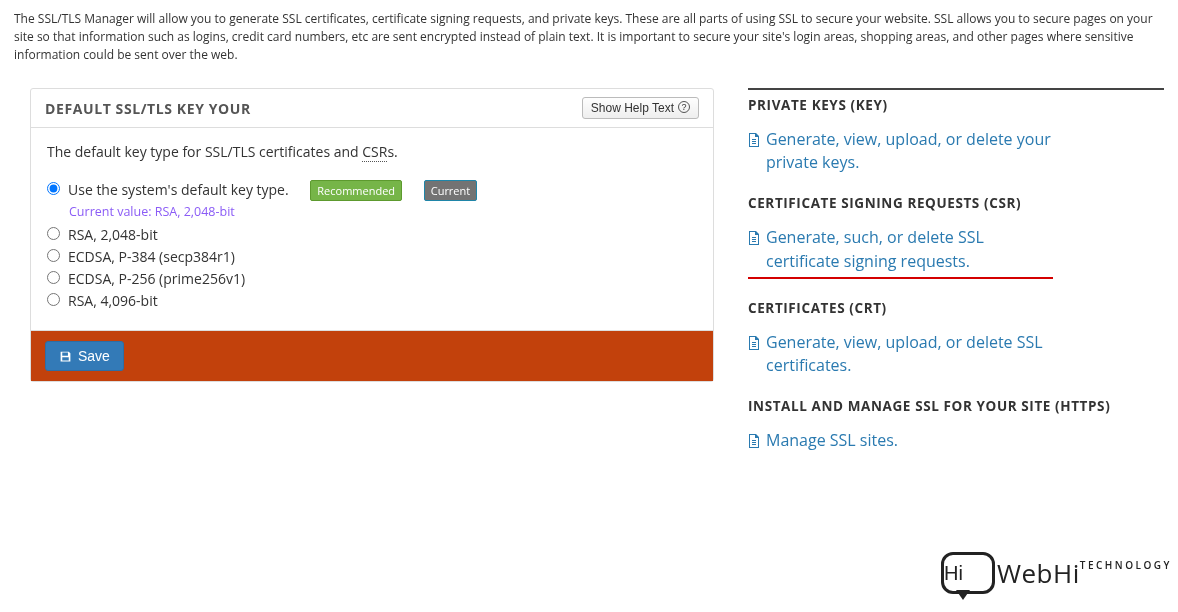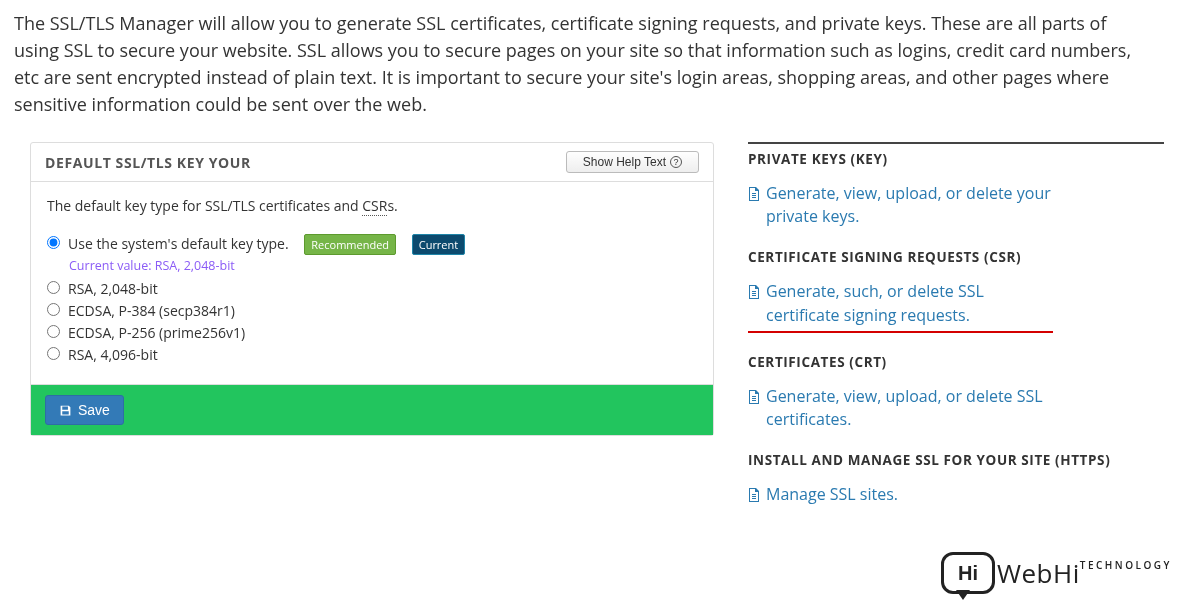--- a/index.html
+++ b/index.html
@@ -11,21 +11,21 @@
     width: 1178px;
   }
   .page { padding: 10px 14px 30px; }
   h1.page-title {
     font-size: 28px;
     font-weight: 300;
     color: #444;
     margin-bottom: 24px;
   }
   .lead {
-    font-size: 18px;
+    font-size: 12px;
     color: #333;
     line-height: 1.5;
     margin-bottom: 24px;
     max-width: 1140px;
   }
   .columns { display: flex; gap: 34px; }
   .col-left { width: 700px; padding-left: 16px; }
   .col-right { flex: 1; padding-top: 0; }
   .panel {
     border: 1px solid #ddd;
@@ -41,28 +41,27 @@
     border-bottom: 1px solid #ddd;
   }
   .panel-title {
     font-size: 14px;
     font-weight: 700;
     letter-spacing: 0.6px;
     color: #555;
   }
   .help-btn {
     font-size: 12px;
-    padding: 3px 16px;
+    padding: 3px 8px;
     border: 1px solid #bbb;
     border-radius: 3px;
     background: linear-gradient(#fefefe,#eee);
     color: #333;
     cursor: pointer;
     display: inline-flex;
-    align-items: center;
     gap: 4px;
   }
   .help-btn .qmark {
     display: inline-flex;
     align-items: center;
     justify-content: center;
     width: 12px; height: 12px;
     border: 1px solid #555;
     border-radius: 50%;
     font-size: 9px;
@@ -75,26 +74,26 @@
   .opt-list li { margin-bottom: 2px; display: flex; align-items: baseline; gap: 8px; }
   .opt-list input[type=radio] { margin-top: 3px; cursor: pointer; }
   .opt-label { cursor: pointer; }
   .opt-sub { margin-left: 22px; font-size: 12.5px; color: #8b5cf6; margin-bottom: 4px; }
   .badge {
     display: inline-block;
     font-size: 11px;
     padding: 2px 6px;
     border-radius: 2px;
     color: #fff;
-    margin-left: 12px;
+    margin-left: 18px;
   }
   .badge-recommended { background: #76b548; border:1px solid #5d9a2e; }
-  .badge-current { background: #0c4a6e; border:1px solid #1f85a8; }
+  .badge-current { background: #737373; border:1px solid #1f85a8; }
   .panel-footer {
-    background: #22c55e;
+    background: #c2410c;
     border-top: 1px solid #ddd;
     padding: 10px 14px;
   }
   .btn-primary {
     background: #2c7be5;
     background: #337ab7;
     border: 1px solid #2e6da4;
     border-radius: 3px;
     color: #fff;
     font-size: 14px;
@@ -134,22 +133,22 @@
     display: flex;
     align-items: center;
     gap: 2px;
     color: #222;
   }
   .logo .bubble {
     width: 54px; height: 42px;
     border: 3px solid #222;
     border-radius: 12px;
     position: relative;
-    display:flex; align-items:center; justify-content:center;
-    font-weight: 700; font-size: 20px;
+    display:flex; align-items:center; 
+    font-weight: 400; font-size: 20px;
     font-family: Arial, sans-serif;
   }
   .logo .bubble::after {
     content:"";
     position:absolute;
     bottom:-9px; left:12px;
     width:0;height:0;
     border-left:7px solid transparent;
     border-right:7px solid transparent;
     border-top:10px solid #222;

